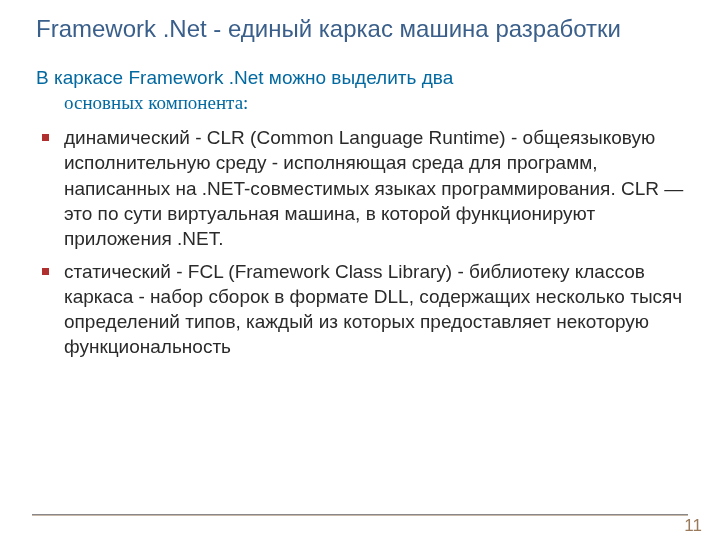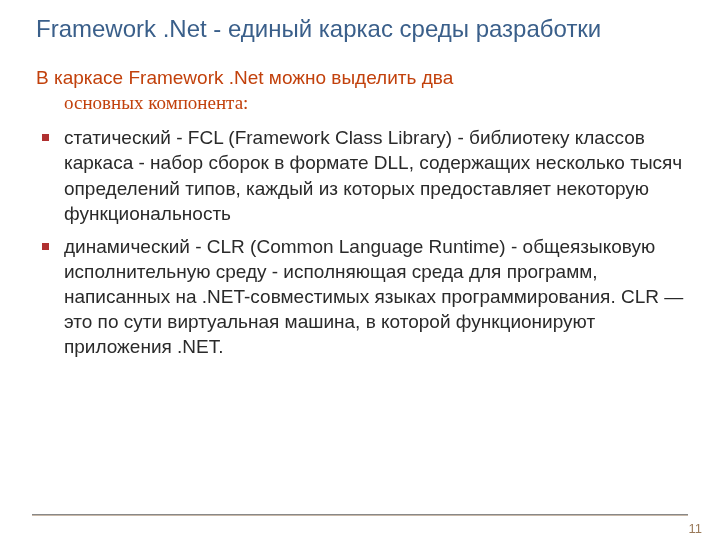--- a/index.html
+++ b/index.html
@@ -51,54 +51,54 @@
       left: 32px;
       right: 32px;
       height: 2px;
       background: linear-gradient(to bottom, #888 0%, #888 50%, #c8b8a8 50%, #c8b8a8 100%);
     }
     .page-number {
       position: absolute;
       bottom: 4px;
       right: 18px;
       color: #9a7a5a;
-      font-size: 13px;
+      font-size: 17px;
     }
     .intro-wrap {
       padding-left: 4px;
       margin-bottom: 10px;
     }
     .intro-text {
-      color: #c2410c;
+      color: #0369a1;
       font-size: 19px;
       line-height: 1.3;
     }
     .intro-indent {
       display: block;
       padding-left: 28px;
       font-family: Liberation Serif, serif;
     }
   </style>
 </head>
 <body>
 
 <div class="slide">
-  <h1 class="title">Framework .Net - единый каркас среды разработки</h1>
+  <h1 class="title">Framework .Net - единый каркас машина разработки</h1>
 
   <div class="intro-wrap">
     <span class="intro-text">В каркасе Framework .Net можно выделить два</span>
     <span class="intro-text intro-indent">основных компонента:</span>
   </div>
 
   <ul class="bullet-list">
     <li class="bullet-item">
       <span class="bullet-marker"></span>
-      <span>статический - FCL (Framework Class Library) - библиотеку классов каркаса - набор сборок в формате DLL, содержащих несколько тысяч определений типов, каждый из которых предоставляет некоторую функциональность</span>
+      <span>динамический - CLR (Common Language Runtime) - общеязыковую исполнительную среду - исполняющая среда для программ, написанных на .NET-совместимых языках программирования. CLR — это по сути виртуальная машина, в которой функционируют приложения .NET.</span>
     </li>
     <li class="bullet-item">
       <span class="bullet-marker"></span>
-      <span>динамический - CLR (Common Language Runtime) - общеязыковую исполнительную среду - исполняющая среда для программ, написанных на .NET-совместимых языках программирования. CLR — это по сути виртуальная машина, в которой функционируют приложения .NET.</span>
+      <span>статический - FCL (Framework Class Library) - библиотеку классов каркаса - набор сборок в формате DLL, содержащих несколько тысяч определений типов, каждый из которых предоставляет некоторую функциональность</span>
     </li>
   </ul>
 
   <div class="footer-line"></div>
   <div class="page-number">11</div>
 </div>
 
 </body></html>

